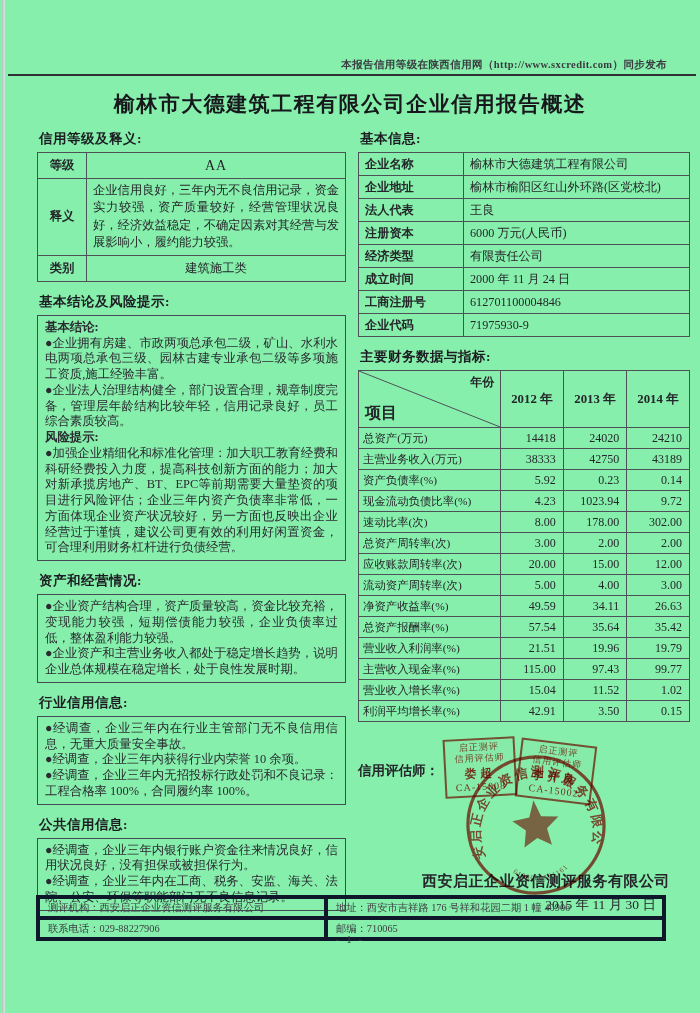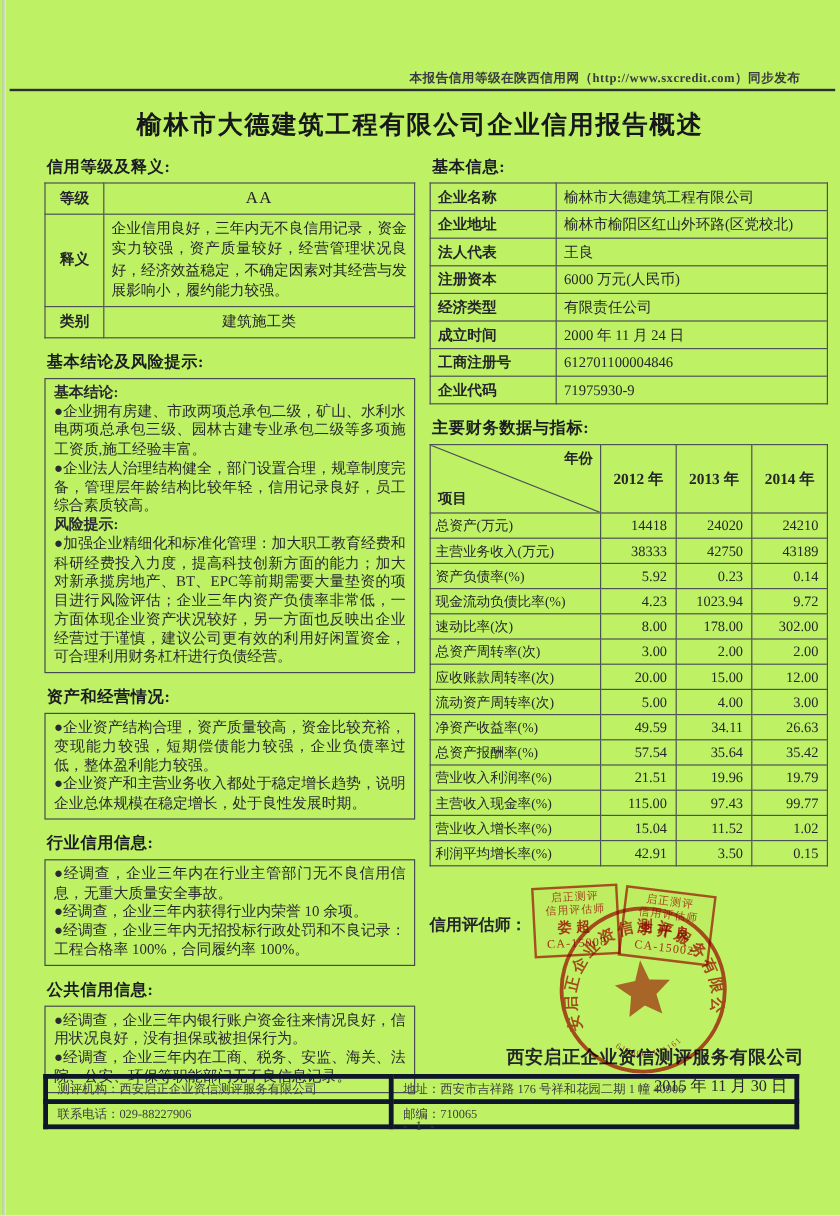--- a/index.html
+++ b/index.html
@@ -1,16 +1,16 @@
 <!DOCTYPE html>
 <html><head>
 <meta charset="utf-8">
 <style>
   html,body{margin:0;padding:0;background:#e9eaec;}
-  .page{position:relative;width:700px;height:1013px;background:#bef264;overflow:hidden;
+  .page{position:relative;width:700px;height:1013px;background:#86efac;overflow:hidden;
         font-family:"Liberation Serif","DejaVu Serif",serif;color:#25262a;}
   .scan-edge{position:absolute;left:2px;top:0;bottom:0;width:3px;
              background:linear-gradient(to right,#b9bcc4,#e7e9ee);opacity:.8;}
 
   
   .notice{position:absolute;top:58px;right:33px;font-size:10.5px;font-weight:600;
           color:#3a3b40;letter-spacing:.4px;}
   .rule{position:absolute;top:74px;left:8px;right:4px;height:0;border-bottom:2.5px solid #2e2f33;}
   .title{position:absolute;top:90px;left:0;right:0;text-align:center;font-size:21px;
          font-weight:bold;letter-spacing:1.5px;color:#17181c;}
@@ -42,21 +42,21 @@
   .info-tbl{font-size:12.2px;border-radius:9px;}
   .info-tbl .lab{width:92px;font-weight:bold;padding:2.5px 6px;white-space:nowrap;}
   .info-tbl .val{padding:2.5px 6px;white-space:nowrap;}
 
   
   .fin-tbl{font-size:12px;}
   .fin-tbl th{font-weight:bold;font-size:12.8px;text-align:center;padding:2px;}
   .fin-tbl .diag{position:relative;width:128px;height:40px;padding:8px;}
   .diag svg{position:absolute;inset:0;width:100%;height:100%;}
   .diag .diag-year{position:absolute;top:3px;right:6px;font-size:12px;}
-  .diag .diag-item{position:absolute;bottom:3px;left:6px;font-size:12px;}
+  .diag .diag-item{position:absolute;bottom:3px;left:6px;font-size:16px;}
   .fin-tbl .lab{font-size:11.4px;padding:2.5px 4px;white-space:nowrap;}
   .fin-tbl .num{text-align:right;padding:2.5px 7px 2.5px 2px;width:55px;font-size:12px;}
 
   
   .assessor{position:relative;height:112px;margin-top:14px;}
   .assessor-label{position:absolute;left:0;top:26px;font-size:13.5px;font-weight:bold;}
   .stamp{position:absolute;border:2.2px solid rgba(213,56,44,.85);color:#d5382c;
          text-align:center;padding:2px 3px;background:rgba(255,80,60,.03);
          mix-blend-mode:multiply;font-family:"Liberation Serif",serif;}
   .stamp .s-line{font-size:9px;line-height:1.25;letter-spacing:1px;opacity:.9;}

